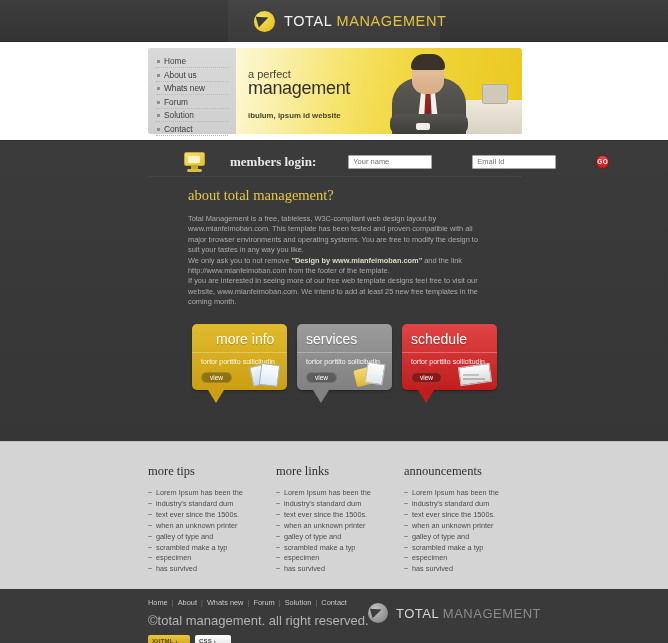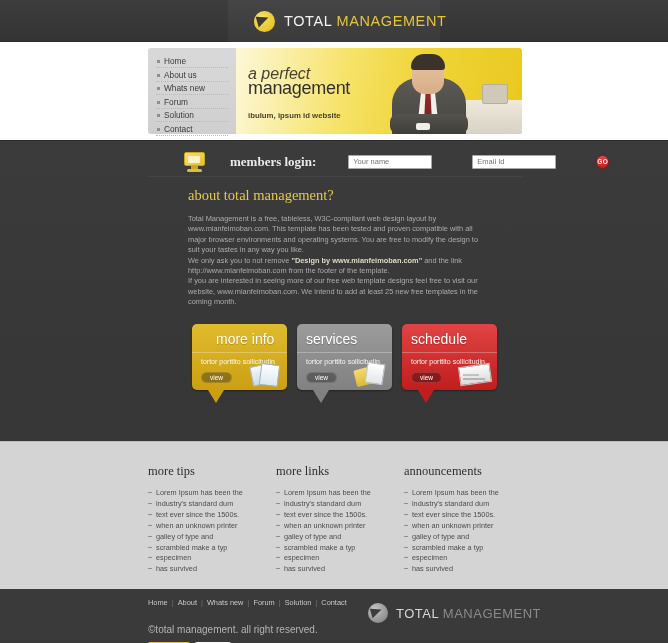--- a/index.html
+++ b/index.html
@@ -59,21 +59,21 @@
   .nav-item::before {
     content: ""; position: absolute; left: 1px; top: 5px;
     width: 3px; height: 3px; background: #8f8f8f;
   }
   .banner {
     position: absolute; left: 236px; top: 6px; width: 286px; height: 86px;
     background: linear-gradient(100deg, #fdf8d8 0%, #f6e36a 38%, #f0d53a 62%, #e9c81f 100%);
     overflow: hidden; border-radius: 0 3px 3px 0;
   }
   .banner-txt { position: absolute; left: 12px; top: 20px; }
-  .banner-l1 { font-size: 16px; color: #4a4233; line-height: 12px; font-style: italic; }
+  .banner-l1 { font-size: 11px; color: #4a4233; line-height: 12px; }
   .banner-l2 { font-size: 18px; color: #33302a; line-height: 19px; margin-top: -1px; letter-spacing: -0.3px; }
   .banner-sub {
     position: absolute; left: 12px; top: 63px; font-size: 7.8px;
     font-weight: bold; color: #4c4staticaa; color: #4c432a;
   }
   
   .photo { position: absolute; right: 0; top: 0; width: 168px; height: 86px; overflow: hidden; }
   .ph-desk { position: absolute; right: 0; bottom: 0; width: 96px; height: 34px;
     background: linear-gradient(#efe9dc, #d8d2c4); border-radius: 3px 0 0 0; }
   .ph-monitor { position: absolute; right: 14px; bottom: 30px; width: 26px; height: 20px;
@@ -226,21 +226,21 @@
 
   
   .bottom {
     position: absolute; left: 0; top: 589px; width: 668px; height: 54px;
     background: #3a3a3a;
   }
   .bt-inner { position: absolute; left: 148px; top: 9px; }
   .bt-links { font-size: 7.4px; color: #c8c8c8; }
   .bt-links span.sep { color: #707070; padding: 0 4px; }
   .bt-links a { color: #c8c8c8; text-decoration: none; cursor: pointer; }
-  .bt-copy { font-size: 10px; color: #b4b4b4; margin-top: 17px; }
+  .bt-copy { font-size: 13px; color: #b4b4b4; margin-top: 6px; }
   .badges { display: flex; gap: 5px; margin-top: 7px; }
   .badge {
     height: 11px; border-radius: 2px; font-size: 6px; font-weight: bold;
     display: flex; align-items: center; padding: 0 4px; cursor: pointer;
     letter-spacing: 0.2px;
   }
   .bd-x { background: linear-gradient(#e8c63f, #d2a916); color: #5e4a06; width: 42px; }
   .bd-c { background: linear-gradient(#fdfdfd, #e7e7e7); color: #4a4a4a; width: 36px; }
   .bt-logo {
     position: absolute; left: 368px; top: 14px;

